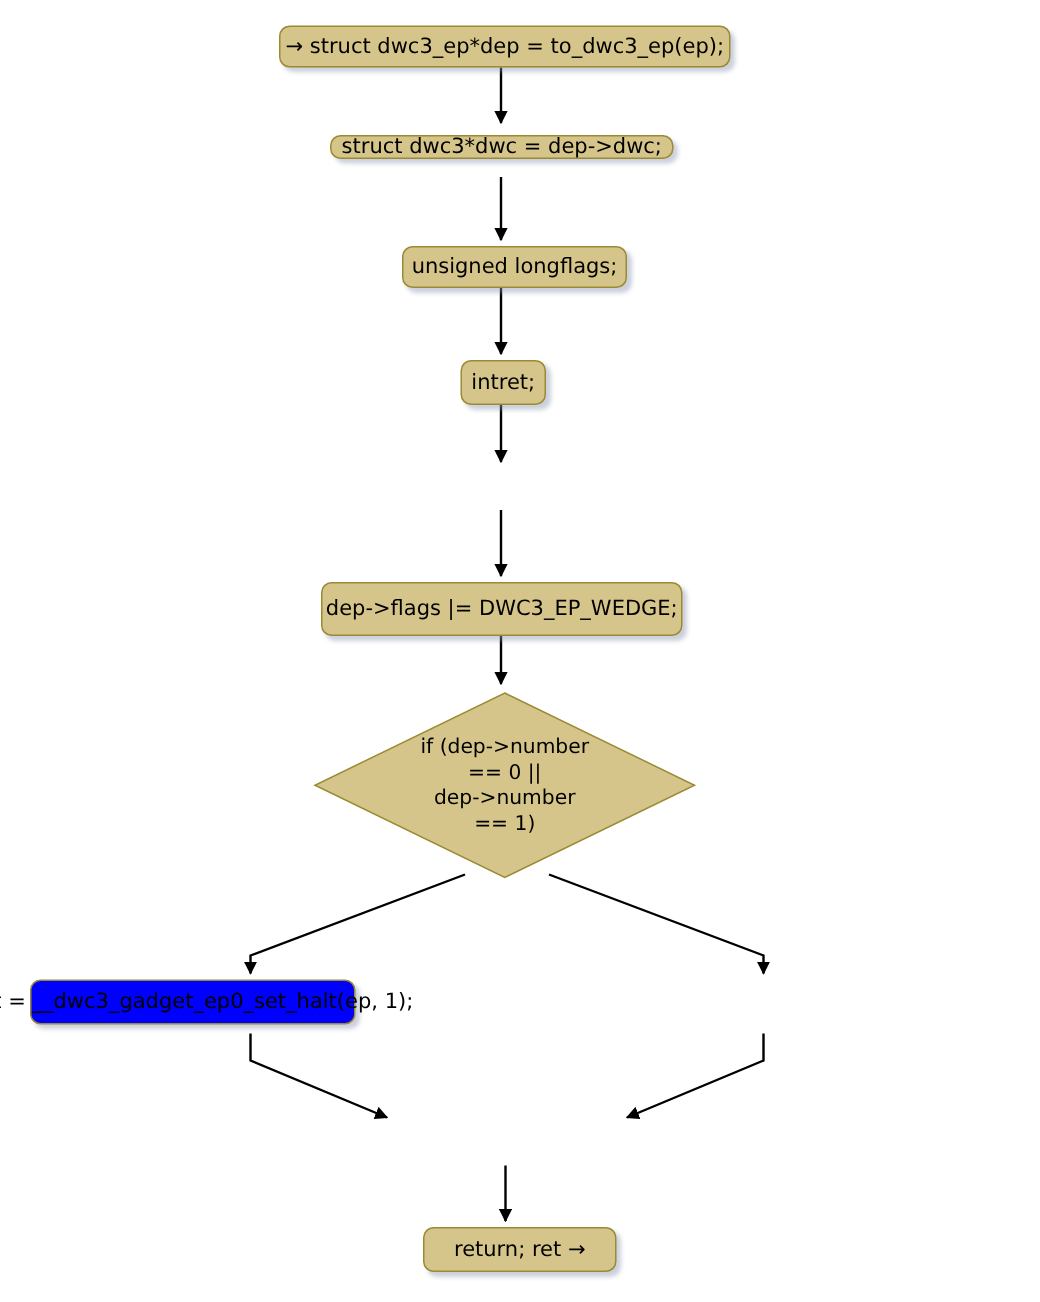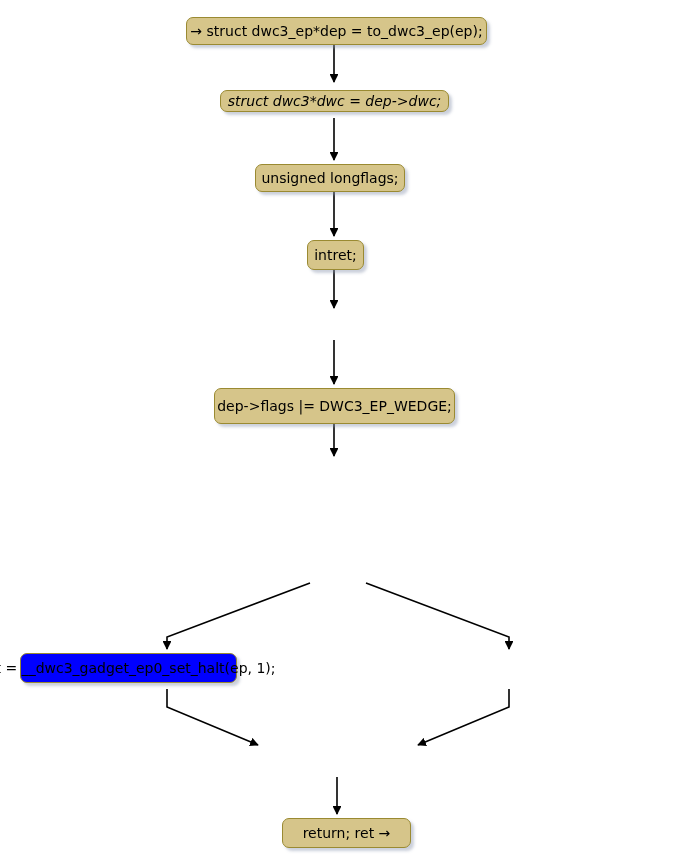--- a/index.html
+++ b/index.html
@@ -121,37 +121,47 @@
 
     <g>
       <line x1="337" y1="777" x2="337" y2="814" stroke="#000000" stroke-width="1.6" marker-end="url(#arrow)"></line>
     </g>
   </svg>
 
   <div class="node box" style="left:186px; top:17px; width:301px; height:28px;">
     <span>→ struct dwc3_ep*dep = to_dwc3_ep(ep);</span>
   </div>
 
-  <div class="node box" style="left:220px; top:90px; width:229px; height:22px;font-style:italic;">
+  <div class="node box" style="left:220px; top:90px; width:229px; height:16px;">
     <span>struct dwc3*dwc = dep-&gt;dwc;</span>
   </div>
 
-  <div class="node box" style="left:255px; top:164px; width:150px; height:28px;">
+  <div class="node box" style="left:268px; top:164px; width:150px; height:28px;">
     <span>unsigned longflags;</span>
   </div>
 
   <div class="node box" style="left:307px; top:240px; width:57px; height:30px;">
     <span>intret;</span>
   </div>
 
 
   <div class="node box" style="left:214px; top:388px; width:241px; height:36px;">
     <span>dep-&gt;flags |= DWC3_EP_WEDGE;</span>
   </div>
 
+  <div class="node diamond" style="left:207px; top:459px; width:259px; height:129px;">
+    <svg class="diamond-shape" viewBox="0 0 259 129" preserveAspectRatio="none" xmlns="http://www.w3.org/2000/svg">
+      <polygon points="129.5,3 256,64.5 129.5,126 3,64.5" fill="#d6c58a" stroke="#9a8a32" stroke-width="1" style="filter:none"></polygon>
+      <polygon points="132,8 259,69 132,129 90,109 126,126 253,66" fill="#aab4cc" opacity="0.0"></polygon>
+    </svg>
+    <span class="diamond-label">if (dep-&gt;number
+== 0 ||
+dep-&gt;number
+== 1)</span>
+  </div>
 
   <div class="node box highlight" style="left:20px; top:653px; width:217px; height:30px;">
     <span>ret = __dwc3_gadget_ep0_set_halt(ep, 1);</span>
   </div>
 
 
 
   <div class="node box" style="left:282px; top:818px; width:129px; height:30px;">
     <span>return; ret →</span>
   </div>

